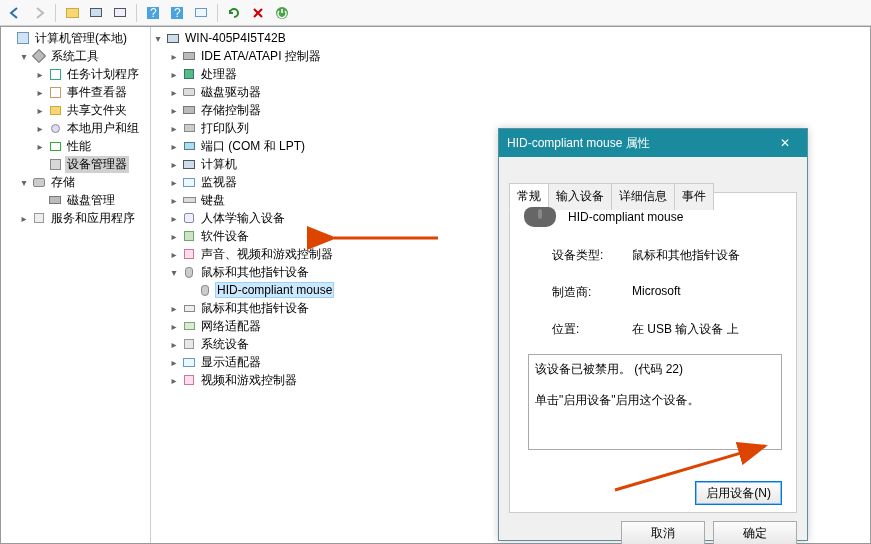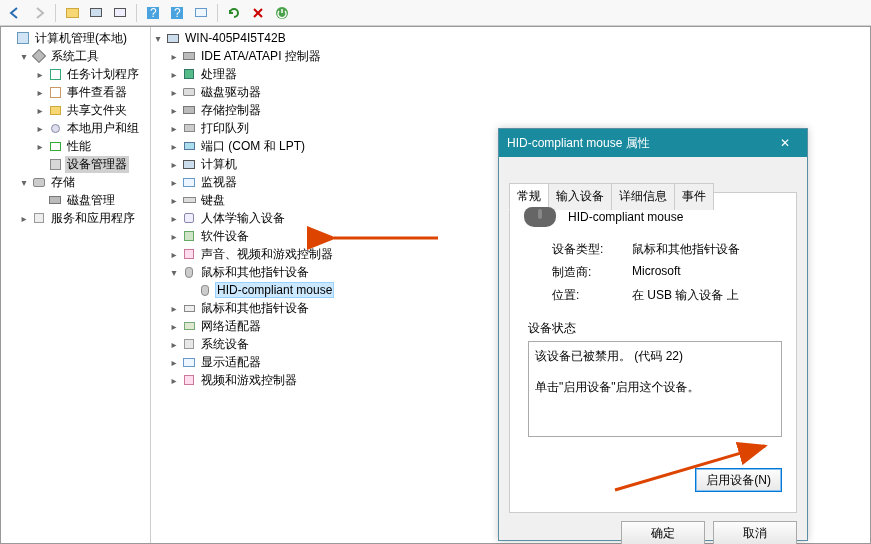--- a/index.html
+++ b/index.html
@@ -29,21 +29,21 @@
   .dlg-title { height: 28px; background: #1a8a9e; color: #fff; display: flex; align-items: center; padding: 0 8px; justify-content: space-between; }
   .dlg-close { width: 28px; height: 20px; display:flex; align-items:center; justify-content:center; color:#fff; }
   .dlg-body { padding: 4px 10px 0 10px; }
   .tabs { display: flex; border-bottom: 1px solid #ccc; margin-top:4px;}
   .tab { padding: 4px 7px; border: 1px solid #ccc; border-bottom: none; background: #f0f0f0; margin-right: -1px; position:relative; top:18px;}
   .tab.active { background: #fff; border-bottom: 1px solid #fff; }
   .tabpage { background: #fff; border: 1px solid #ccc; border-top: none; height: 320px; padding: 14px; }
   .dev-head { display:flex; align-items:center; gap:12px; margin-bottom:14px;}
   .dev-ico { width:32px; height:20px; background:#666; border-radius:8px 8px 10px 10px; position:relative;}
   .dev-ico:after{content:"";position:absolute;left:14px;top:2px;width:4px;height:10px;background:#888;border-radius:2px;}
-  .kv { display:flex; margin:0 0 6px 28px; }
+  .kv { display:flex; margin:20px 0 6px 28px; }
   .kv .k { width:80px; }
   .grp { margin-top:16px; margin-left:4px;}
   .grp-lbl { margin-bottom:4px;}
   .txtarea { width:100%; height:96px; border:1px solid #aaa; background:#fff; padding:6px; font-size:12px; resize:none; overflow:auto;}
   .btnrow { display:flex; justify-content:flex-end; margin-top:8px;}
   .winbtn { min-width:84px; height:24px; border:1px solid #aaa; background:linear-gradient(#fdfdfd,#e8e8e8); padding:0 10px; cursor:pointer;}
   .winbtn.focus{ border:1px solid #0078d7; box-shadow: inset 0 0 0 1px #88bff0; margin-top: 20px;}
   .dlg-foot { display:flex; justify-content:flex-end; gap:8px; padding:8px 10px;}
 
   
@@ -474,33 +474,32 @@
         </div>
       <div class="kv">
           <span class="k">制造商:</span>
           <span>Microsoft</span>
         </div>
       <div class="kv">
           <span class="k">位置:</span>
           <span>在 USB 输入设备 上</span>
         </div>
       <div class="grp">
-        <div class="grp-lbl">设备状态</div>
         <textarea class="txtarea" readonly="" style="">该设备已被禁用。 (代码 22)
 
 单击"启用设备"启用这个设备。</textarea>
         <div class="btnrow">
           <button class="winbtn focus">启用设备(N)</button>
         </div>
       </div>
     </div>
   </div>
   <div class="dlg-foot">
+    <button class="winbtn">取消</button>
     <button class="winbtn">确定</button>
-    <button class="winbtn">取消</button>
   </div>
 </div>
 
 <div class="arrow" style="left:605px; top:440px;">
   <svg width="180" height="60">
       <defs>
         <marker id="ah2" markerWidth="10" markerHeight="8" refX="9" refY="4" orient="auto">
           <path d="M0 0 L10 4 L0 8 Z" fill="#d40"></path>
         </marker>
       </defs>

